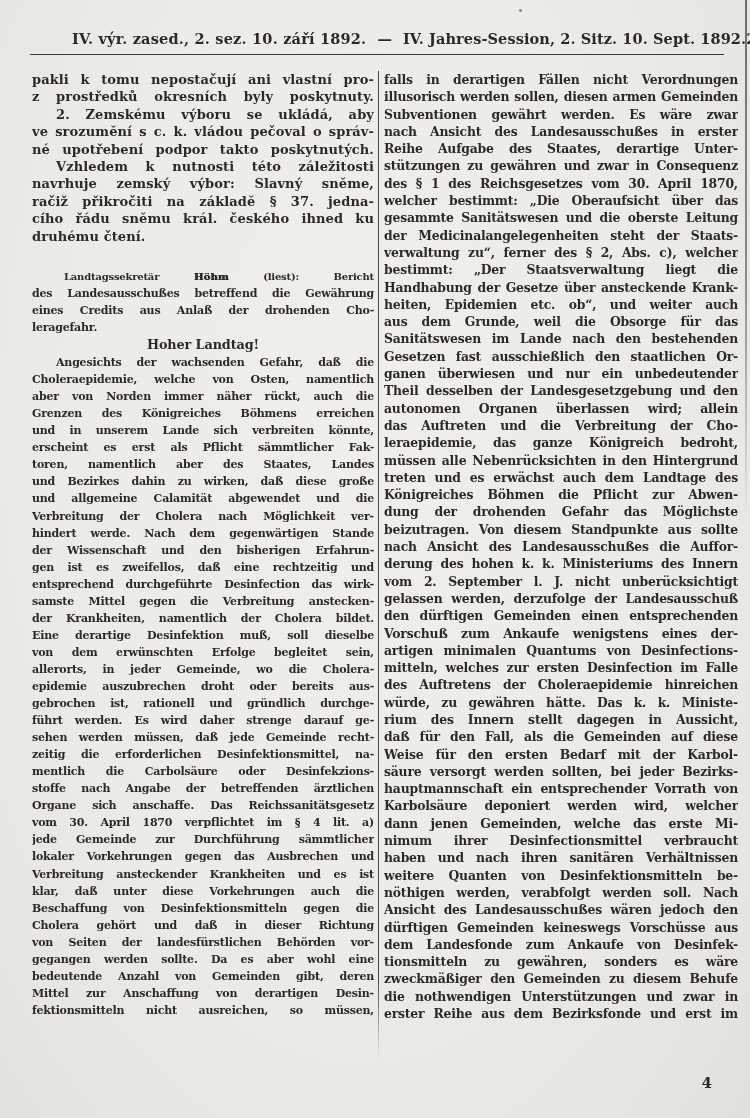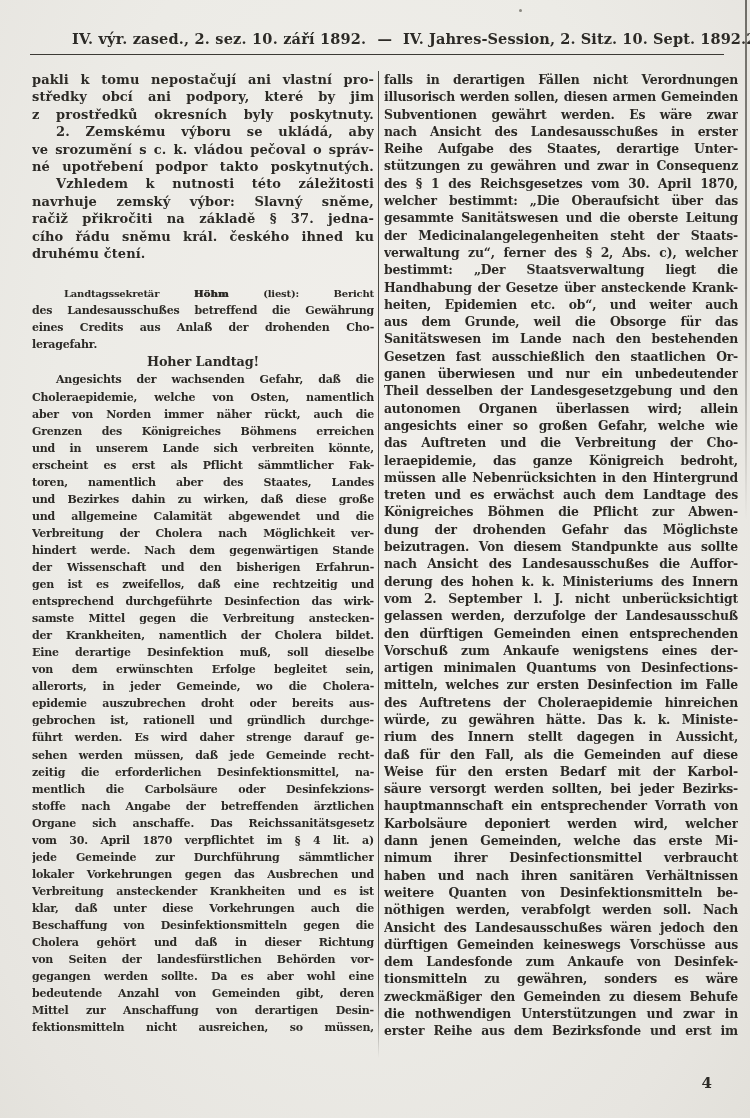--- a/index.html
+++ b/index.html
@@ -84,21 +84,20 @@
   </div>
   <div class="hdr-rule"></div>
 
   <div class="cols">
 
     <div class="divider"></div>
 
     <div class="col col-left">
       <div class="ant">
           <div class="ln">pakli k tomu nepostačují ani vlastní pro-</div>
-          <div class="ln">středky obcí ani podpory, které by jim</div>
           <div class="ln">z prostředků okresních byly poskytnuty.</div>
           <div class="ln ind">2. Zemskému výboru se ukládá, aby</div>
           <div class="ln">ve srozumění s c. k. vládou pečoval o správ-</div>
           <div class="ln">né upotřebení podpor takto poskytnutých.</div>
           <div class="ln ind">Vzhledem k nutnosti této záležitosti</div>
           <div class="ln">navrhuje zemský výbor: Slavný sněme,</div>
           <div class="ln">račiž přikročiti na základě § 37. jedna-</div>
           <div class="ln">cího řádu sněmu král. českého ihned ku</div>
           <div class="ln short">druhému čtení.</div>
         </div>
@@ -175,21 +174,20 @@
           <div class="ln">verwaltung zu“, ferner des § 2, Abs. c), welcher</div>
           <div class="ln">bestimmt: „Der Staatsverwaltung liegt die</div>
           <div class="ln">Handhabung der Gesetze über ansteckende Krank-</div>
           <div class="ln">heiten, Epidemien etc. ob“, und weiter auch</div>
           <div class="ln">aus dem Grunde, weil die Obsorge für das</div>
           <div class="ln">Sanitätswesen im Lande nach den bestehenden</div>
           <div class="ln">Gesetzen fast ausschießlich den staatlichen Or-</div>
           <div class="ln">ganen überwiesen und nur ein unbedeutender</div>
           <div class="ln">Theil desselben der Landesgesetzgebung und den</div>
           <div class="ln">autonomen Organen überlassen wird; allein</div>
-          <div class="ln">angesichts einer so großen Gefahr, welche wie</div>
           <div class="ln">das Auftreten und die Verbreitung der Cho-</div>
           <div class="ln">leraepidemie, das ganze Königreich bedroht,</div>
           <div class="ln">müssen alle Nebenrücksichten in den Hintergrund</div>
           <div class="ln">treten und es erwächst auch dem Landtage des</div>
           <div class="ln">Königreiches Böhmen die Pflicht zur Abwen-</div>
           <div class="ln">dung der drohenden Gefahr das Möglichste</div>
           <div class="ln">beizutragen. Von diesem Standpunkte aus sollte</div>
           <div class="ln">nach Ansicht des Landesausschußes die Auffor-</div>
           <div class="ln">derung des hohen k. k. Ministeriums des Innern</div>
           <div class="ln">vom 2. September l. J. nicht unberücksichtigt</div>

